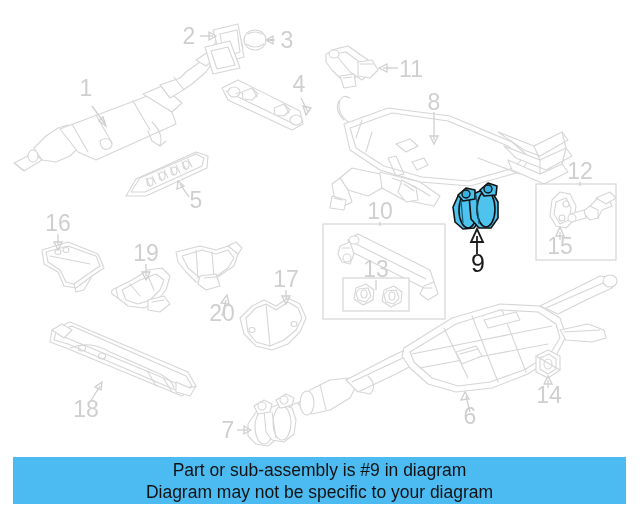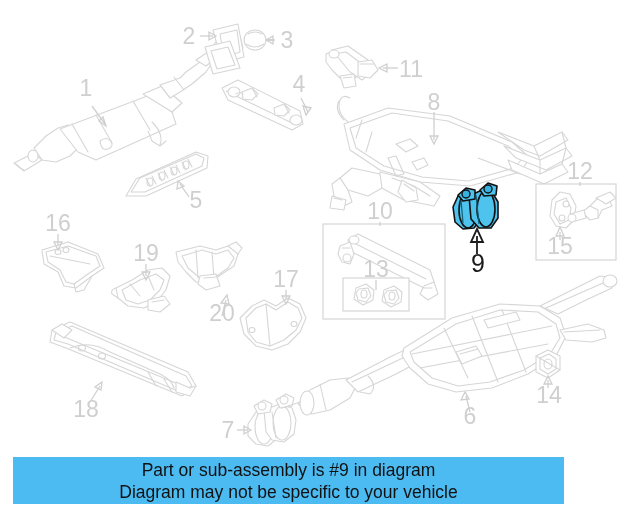--- a/index.html
+++ b/index.html
@@ -29,21 +29,21 @@
   
   .callout{font-family:"Liberation Sans", sans-serif;font-size:23px;
            fill:#cfcfcf;}
   .callout-active{font-family:"Liberation Sans", sans-serif;font-size:25px;
            fill:#1b1b1b;}
   .leader{stroke:#cfcfcf;stroke-width:1.3;fill:none;}
   .leader-active{stroke:#1b1b1b;stroke-width:1.8;fill:none;}
 
   
   #banner{
-    position:absolute;left:13px;top:457px;width:551px;height:47px;
+    position:absolute;left:13px;top:457px;width:613px;height:47px;
     background:#4cbbf2;display:flex;flex-direction:column;
     align-items:center;justify-content:center;box-sizing:border-box;
   }
   #banner .bline{
     color:#111111;font-size:17.5px;line-height:22px;
     font-family:"Liberation Sans", sans-serif;white-space:nowrap;
   }
 </style>
 </head>
 <body>
@@ -375,16 +375,16 @@
       <text class="callout" x="286" y="287" text-anchor="middle">17</text>
       <text class="callout" x="86" y="417" text-anchor="middle">18</text>
       <text class="callout" x="146" y="261" text-anchor="middle">19</text>
       <text class="callout" x="222" y="321" text-anchor="middle">20</text>
     </g>
 
   </svg>
 
   <div id="banner">
     <div class="bline">Part or sub-assembly is #9 in diagram</div>
-    <div class="bline">Diagram may not be specific to your vehicle</div>
+    <div class="bline">Diagram may not be specific to your diagram</div>
   </div>
 
 </div>
 
 </body></html>

